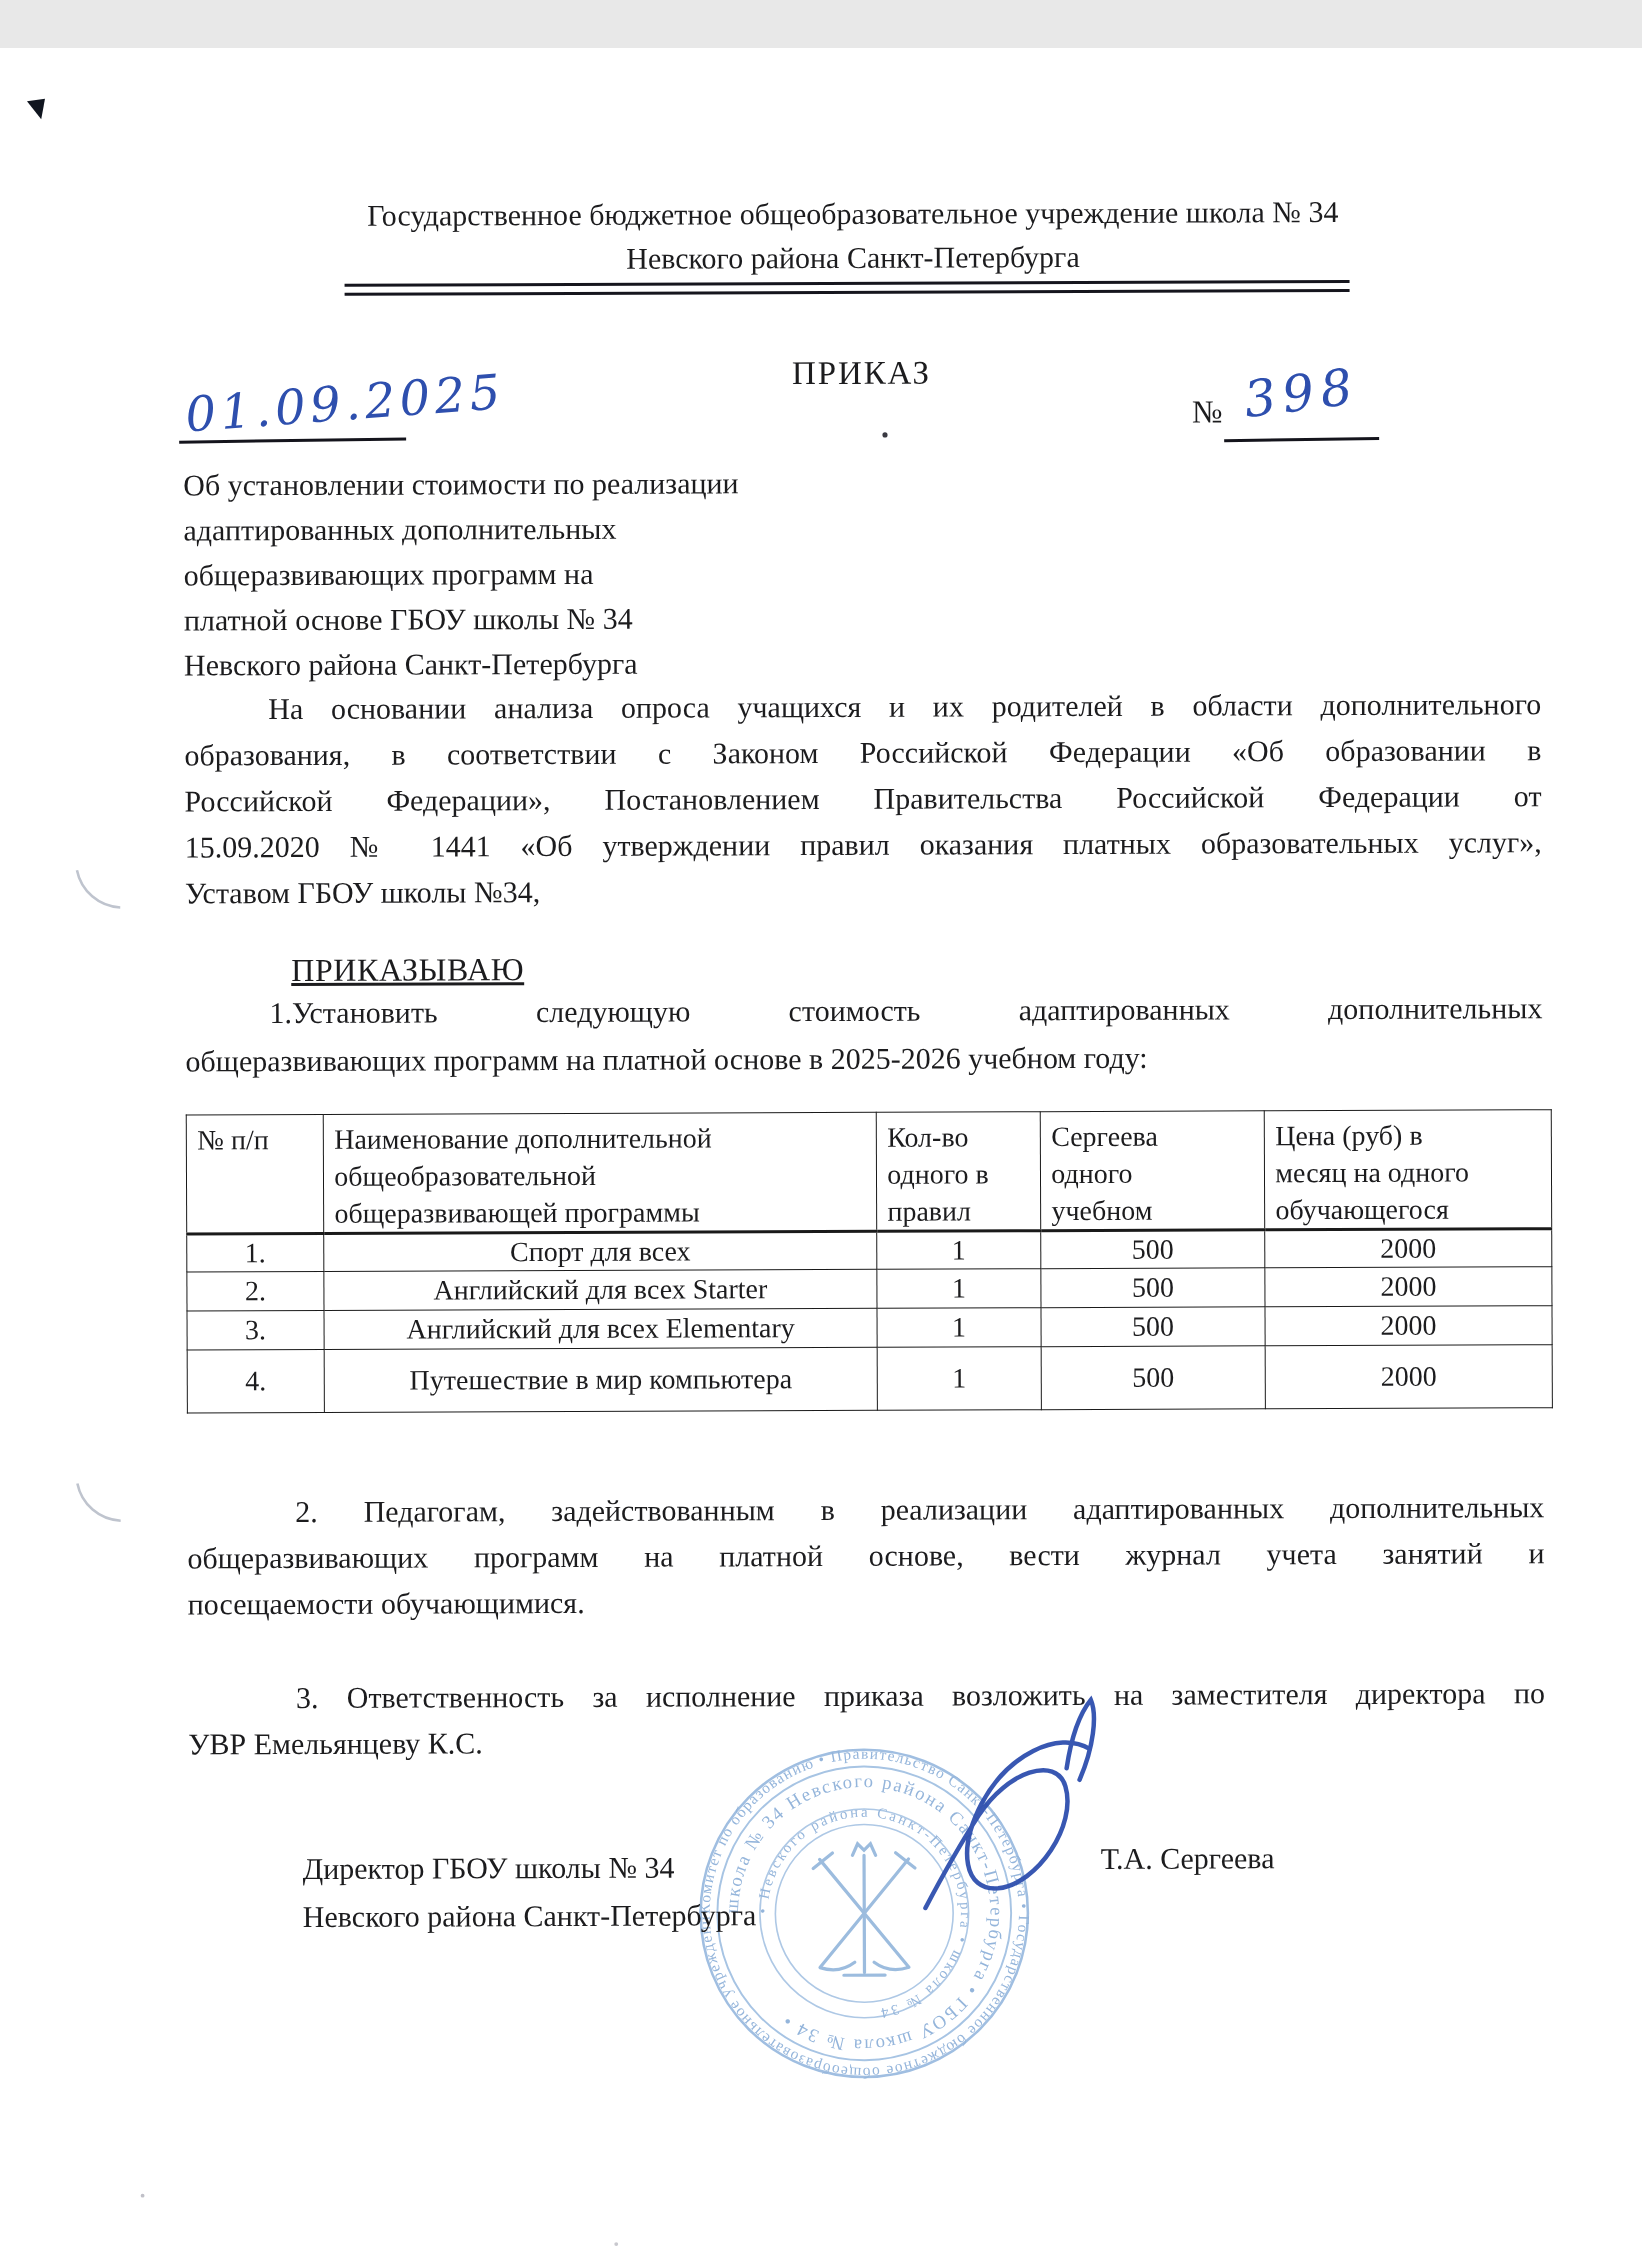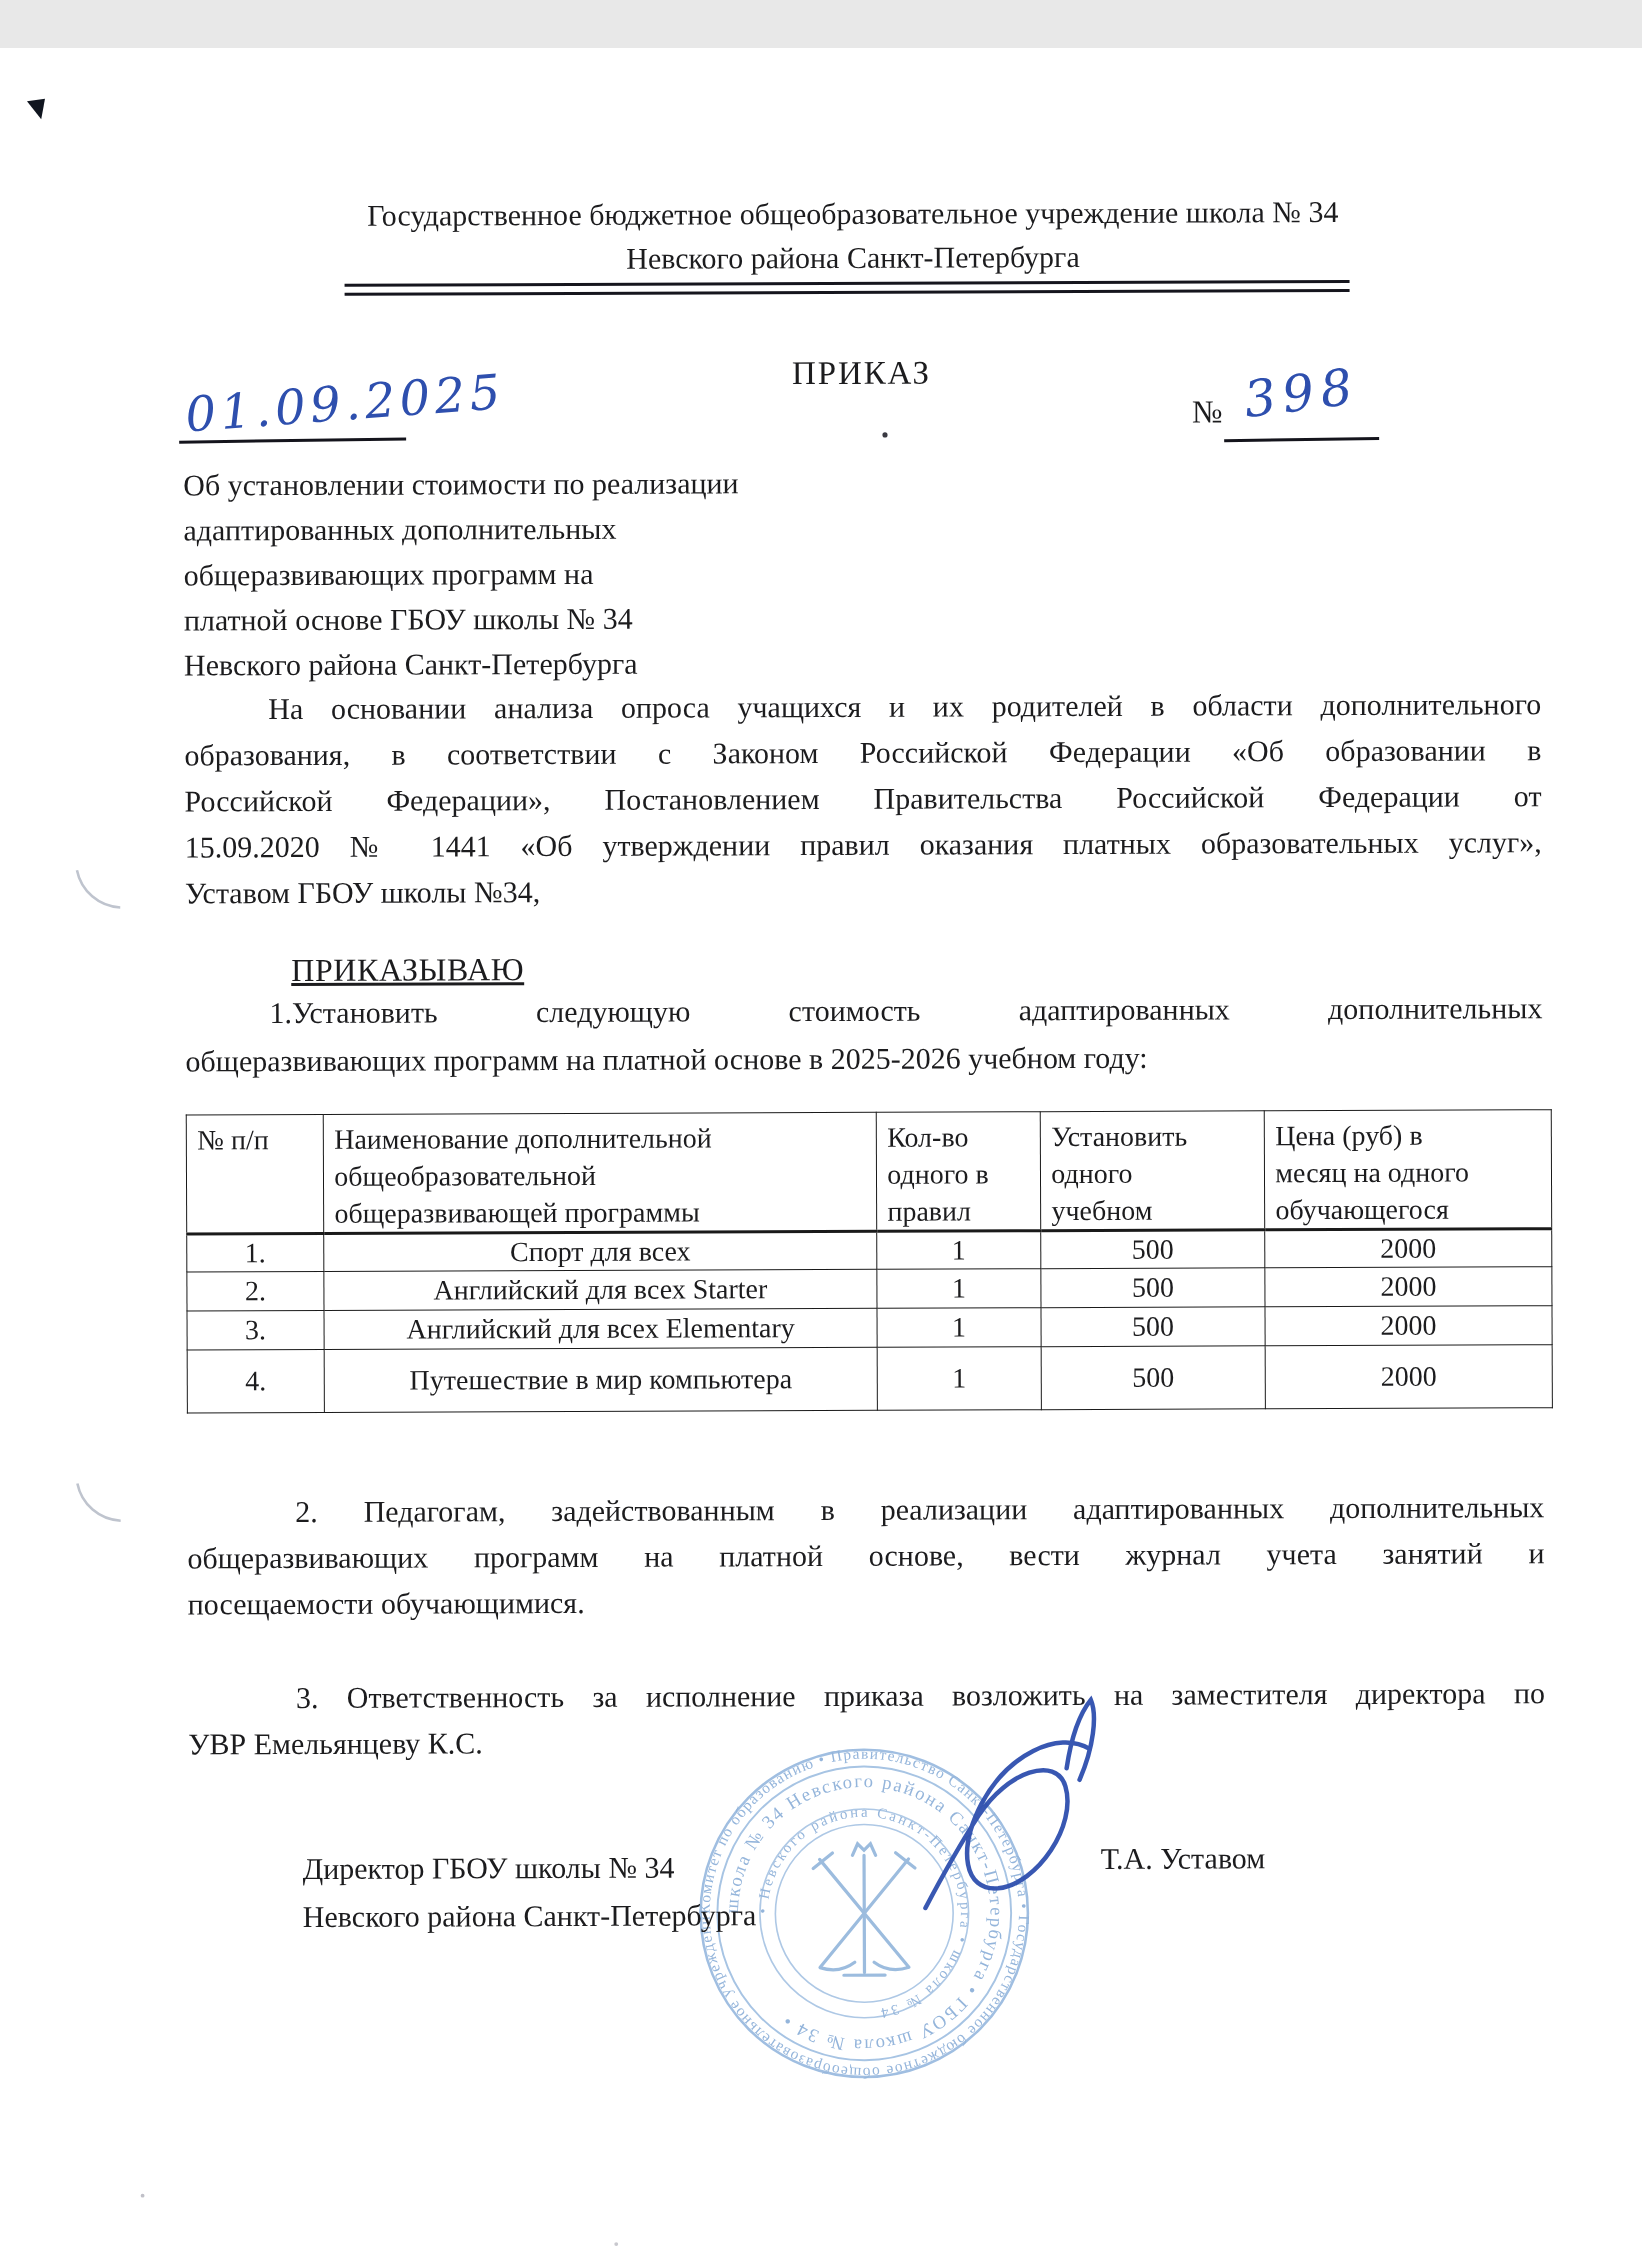--- a/index.html
+++ b/index.html
@@ -120,21 +120,21 @@
           <div>Наименование дополнительной</div>
           <div>общеобразовательной</div>
           <div>общеразвивающей программы</div>
         </td>
         <td>
           <div>Кол-во</div>
           <div>одного в</div>
           <div>правил</div>
         </td>
         <td>
-          <div>Установить</div>
+          <div>Сергеева</div>
           <div>одного</div>
           <div>учебном</div>
         </td>
         <td>
           <div>Цена (руб) в</div>
           <div>месяц на одного</div>
           <div>обучающегося</div>
         </td>
       </tr>
       <tr class="r1">
@@ -206,21 +206,21 @@
           <path d="M 1406 2812 L 1268 2980 M 1268 2980 q 30 10 54 -8 M 1416 2826 l -30 -24"></path>
           <path d="M 1305 2992 h 64"></path>
         </g>
       </g>
     </svg>
 
     <div class="sig-role">
       <div>Директор ГБОУ школы № 34</div>
       <div>Невского района Санкт-Петербурга</div>
     </div>
-    <div class="sig-name">Т.А. Уставом</div>
+    <div class="sig-name">Т.А. Сергеева</div>
 
     <svg class="pen-layer" viewBox="0 0 2550 3510">
       <g stroke="#2e4fae" stroke-width="7" fill="none" stroke-linecap="round" opacity="0.95">
         <path d="M 1688 2642 C 1638 2612, 1560 2652, 1520 2726 C 1482 2798, 1492 2862, 1545 2858 C 1606 2852, 1668 2760, 1650 2700 C 1636 2652, 1560 2676, 1515 2745 C 1478 2802, 1448 2858, 1432 2888"></path>
         <path d="M 1652 2672 C 1660 2620, 1672 2588, 1690 2566 C 1700 2590, 1694 2640, 1672 2690"></path>
       </g>
     </svg>
 
   </div>
 </div>

